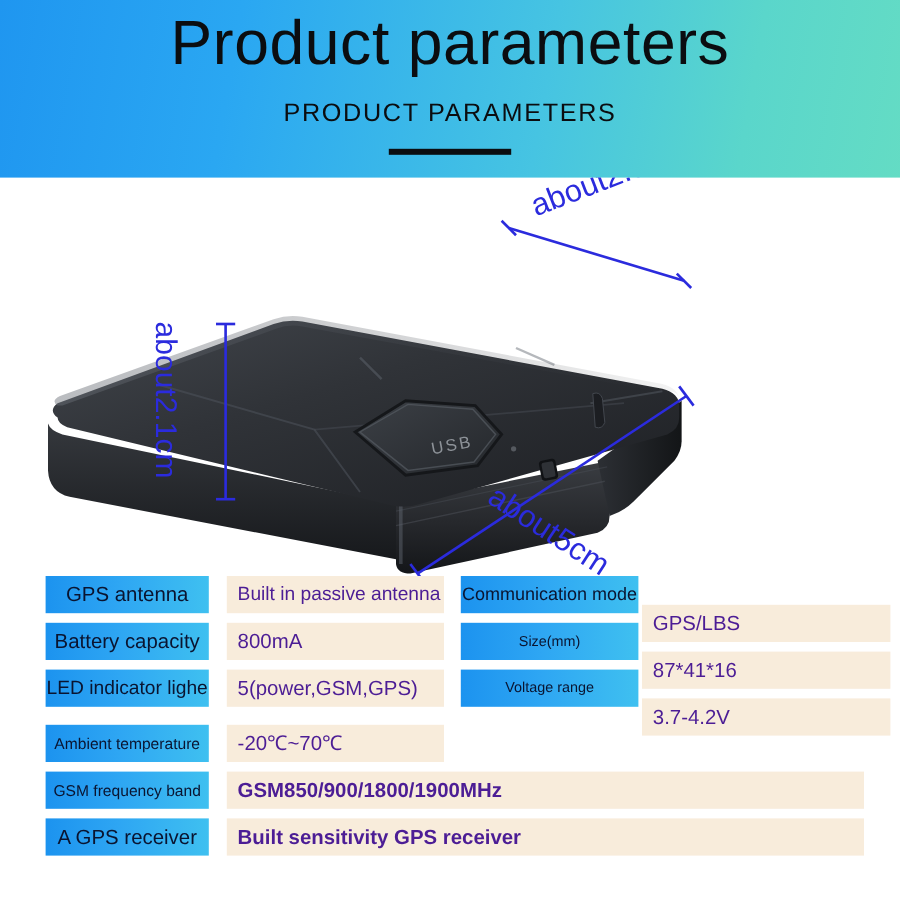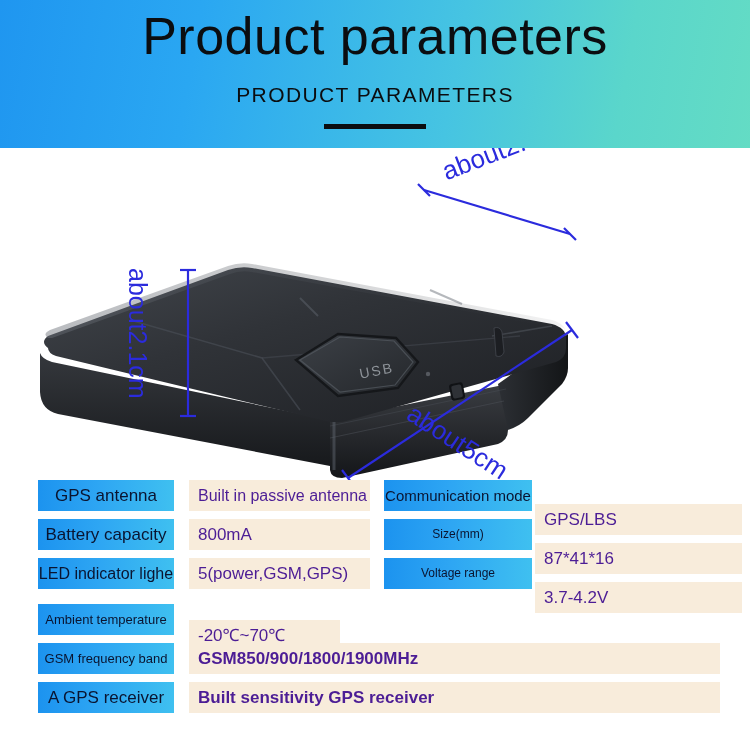--- a/index.html
+++ b/index.html
@@ -142,21 +142,21 @@
     padding-left: 9px;
     box-sizing: border-box;
   }
 
   
   .col-l-label { left: 38px;  width: 136px; }
   .col-l-value { left: 189px; width: 181px; }
   .col-r-label { left: 384px; width: 148px; }
   .col-r-value { left: 535px; width: 207px; margin-top: 24px; }
   .col-wide-value { left: 189px; width: 531px; font-weight: bold; }
-  .col-mid-value { left: 189px; width: 151px; margin-top: 16px; }
+  .col-mid-value { left: 189px; width: 181px; }
 
   .r0 { top: 0px; }
   .r1 { top: 39px; }
   .r2 { top: 78px; }
   .r3 { top: 124px; }
   .r4 { top: 163px; }
   .r5 { top: 202px; }
 
   .fs-18 { font-size: 12px; }
   .fs-17 { font-size: 17px; }

